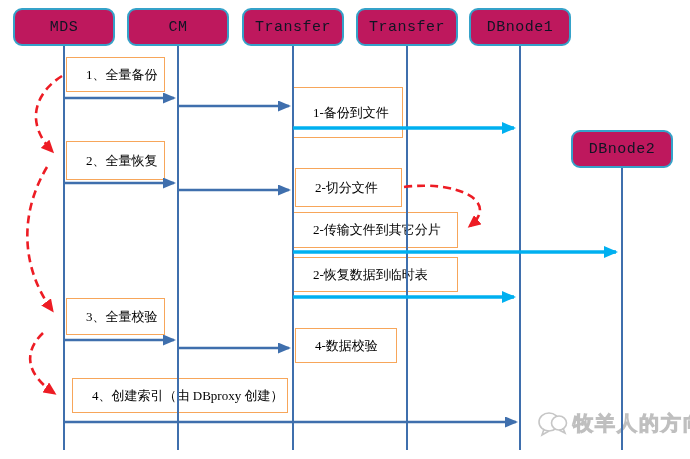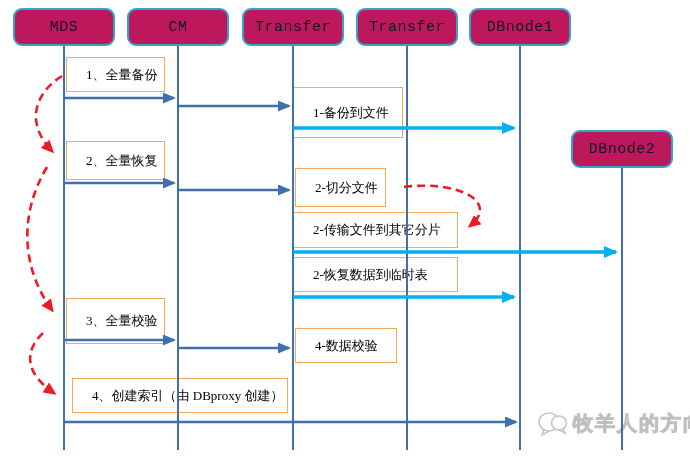--- a/index.html
+++ b/index.html
@@ -68,30 +68,30 @@
 
   <div class="note" style="left:66px;top:57px;width:99px;height:35px;">
       <span>1、全量备份</span>
     </div>
   <div class="note" style="left:293px;top:87px;width:110px;height:51px;">
       <span>1-备份到文件</span>
     </div>
   <div class="note" style="left:66px;top:141px;width:99px;height:39px;">
       <span>2、全量恢复</span>
     </div>
-  <div class="note" style="left:295px;top:168px;width:91px;height:39px;text-align:right;">
+  <div class="note" style="left:295px;top:168px;width:107px;height:39px;text-align:right;">
       <span>2-切分文件</span>
     </div>
   <div class="note" style="left:293px;top:212px;width:165px;height:36px;">
       <span>2-传输文件到其它分片</span>
     </div>
   <div class="note" style="left:293px;top:257px;width:165px;height:35px;">
       <span>2-恢复数据到临时表</span>
     </div>
-  <div class="note" style="left:66px;top:298px;width:99px;height:46px;">
+  <div class="note" style="left:66px;top:298px;width:99px;height:37px;">
       <span>3、全量校验</span>
     </div>
   <div class="note" style="left:295px;top:328px;width:102px;height:35px;">
       <span>4-数据校验</span>
     </div>
   <div class="note" style="left:66px;top:378px;width:216px;height:35px;margin-left:6px;">
       <span>4、创建索引（由 DBproxy 创建）</span>
     </div>
 
   <div id="watermark">

